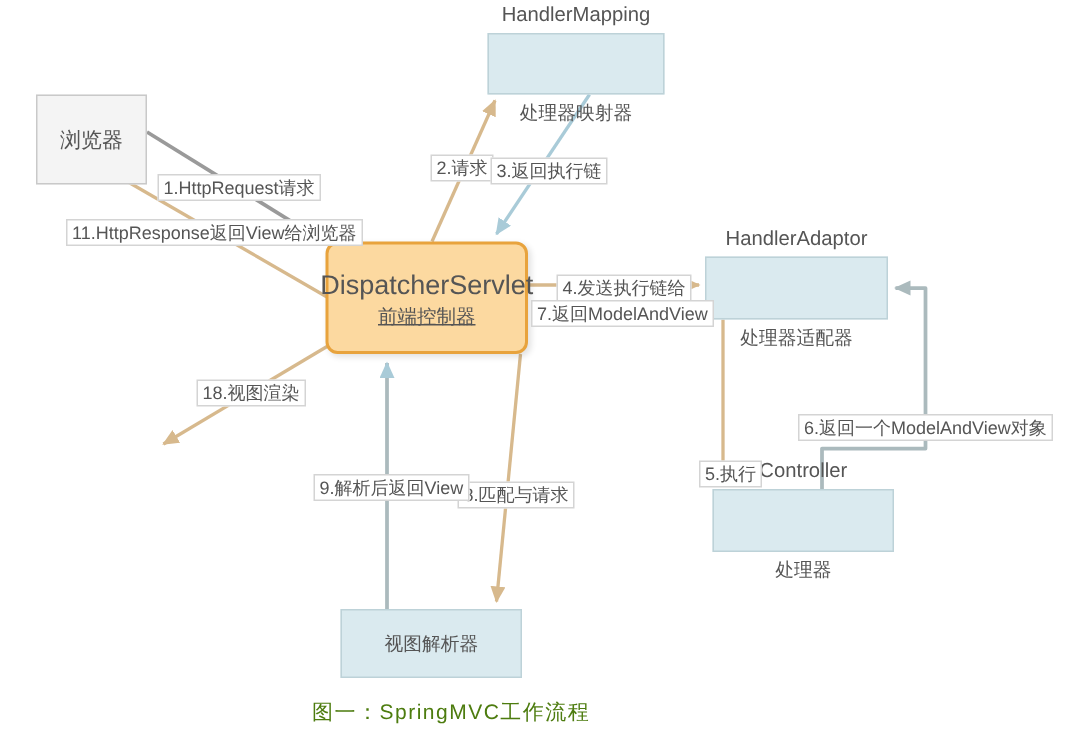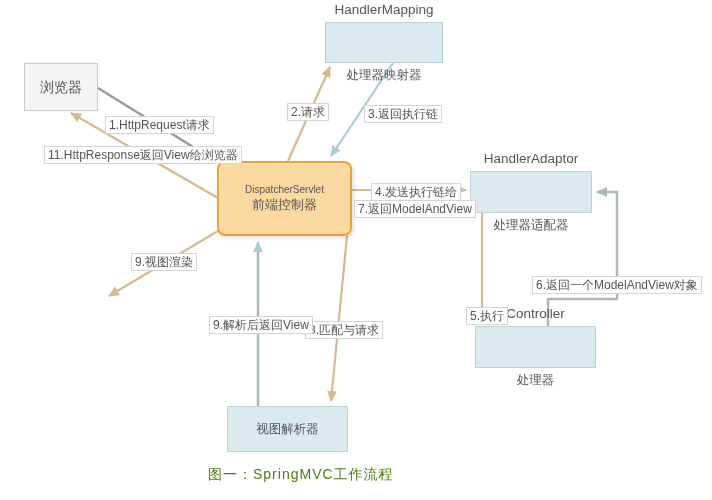--- a/index.html
+++ b/index.html
@@ -24,22 +24,22 @@
 
   .node{position:absolute;display:flex;flex-direction:column;align-items:center;justify-content:center;
         box-sizing:border-box;text-align:center;color:var(--text);line-height:1.35;}
   .node-blue{background:var(--node-blue-fill);border:1px solid var(--node-blue-border);gap:48px;}
   .node-gray{background:var(--browser-fill);border:1px solid var(--browser-border);}
   .node .t1{font-size:13.5px;}
   .node .t2{font-size:12.5px;}
   #node-browser .t1{font-size:14px;}
   #node-dispatcher{background:var(--dispatcher-fill);border:2px solid var(--dispatcher-border);
         border-radius:8px;box-shadow:2px 2px 4px rgba(0,0,0,0.12);}
-  #node-dispatcher .t1{font-size:10px;}
-  #node-dispatcher .t2{font-size:13px;}
+  #node-dispatcher .t1{font-size:18px;}
+  #node-dispatcher .t2{font-size:13px;text-decoration:underline;}
 
   .edge-label{position:absolute;background:var(--label-bg);border:1px solid var(--label-border);
         color:var(--text);font-size:12px;line-height:14px;padding:1px 3px;white-space:nowrap;}
   #caption{position:absolute;left:208px;top:466px;font-size:14px;color:#4d7c0f;letter-spacing:1px;}
 </style>
 </head>
 <body>
 
 <div id="canvas">
 
@@ -62,21 +62,21 @@
     <path class="edge-tan" d="M 288 161 L 330 67" marker-end="url(#arr-tan)"></path>
     <path class="edge-lightblue" d="M 393 63 L 331 156" marker-end="url(#arr-lightblue)"></path>
     <path class="edge-tan" d="M 352 190 L 466 190" marker-end="url(#arr-tan)"></path>
     <path class="edge-grayblue" d="M 470 207 L 357 207" marker-end="url(#arr-grayblue)"></path>
     <path class="edge-tan" d="M 482 213 L 482 321" marker-end="url(#arr-tan)"></path>
     <path class="edge-grayblue" d="M 548 326 L 548 299 L 617 299 L 617 192 L 597 192" marker-end="url(#arr-grayblue)"></path>
     <path class="edge-tan" d="M 347 236 L 331 401" marker-end="url(#arr-tan)"></path>
     <path class="edge-grayblue" d="M 258 406 L 258 242" marker-end="url(#arr-lightblue)"></path>
   </svg>
 
-  <div class="node node-gray" id="node-browser" style="left:24px;top:63px;width:74px;height:48px;">
+  <div class="node node-gray" id="node-browser" style="left:24px;top:63px;width:74px;height:60px;">
     <span class="t1">浏览器</span>
   </div>
 
   <div class="node node-blue" style="left:325px;top:22px;width:118px;height:41px;">
     <span class="t1">HandlerMapping</span>
     <span class="t2">处理器映射器</span>
   </div>
 
   <div class="node" id="node-dispatcher" style="left:217px;top:161px;width:135px;height:75px;">
     <span class="t1">DispatcherServlet</span>
@@ -93,24 +93,24 @@
     <span class="t2">处理器</span>
   </div>
 
 
   <div class="node node-blue" style="left:227px;top:406px;width:121px;height:46px;">
     <span class="t2">视图解析器</span>
   </div>
 
   <div class="edge-label" style="left:105px;top:116px;">1.HttpRequest请求</div>
   <div class="edge-label" style="left:287px;top:103px;">2.请求</div>
-  <div class="edge-label" style="left:327px;top:105px;margin-left:37px;">3.返回执行链</div>
+  <div class="edge-label" style="left:327px;top:105px;">3.返回执行链</div>
   <div class="edge-label" style="left:371px;top:183px;">4.发送执行链给</div>
   <div class="edge-label" style="left:466px;top:263px;margin-top:44px;">5.执行</div>
   <div class="edge-label" style="left:532px;top:276px;">6.返回一个ModelAndView对象</div>
   <div class="edge-label" style="left:354px;top:200px;">7.返回ModelAndView</div>
   <div class="edge-label" style="left:305px;top:321px;">8.匹配与请求</div>
   <div class="edge-label" style="left:209px;top:316px;">9.解析后返回View</div>
-  <div class="edge-label" style="left:131px;top:253px;">9.视图渲染</div>
+  <div class="edge-label" style="left:131px;top:253px;">18.视图渲染</div>
   <div class="edge-label" style="left:44px;top:146px;">11.HttpResponse返回View给浏览器</div>
 
   <div id="caption">图一：SpringMVC工作流程</div>
 </div>
 
 </body></html>

